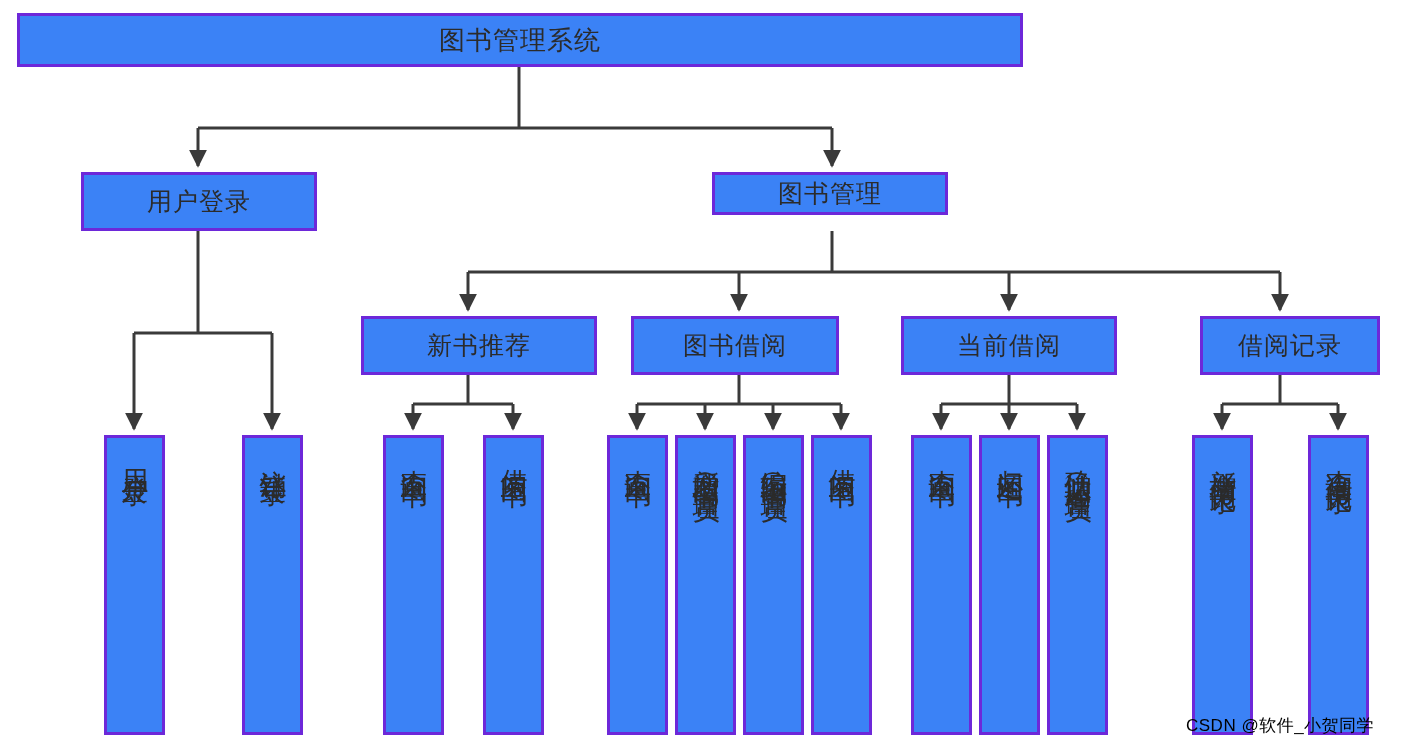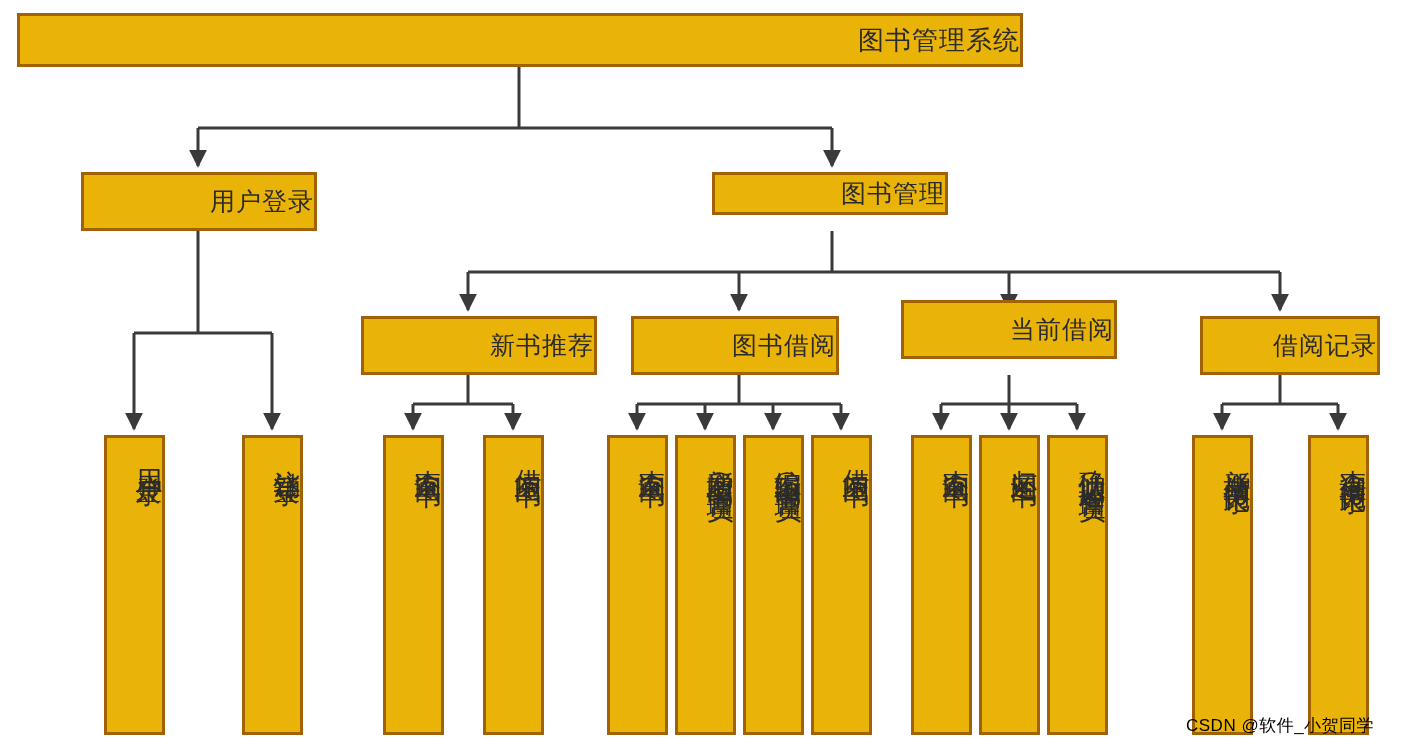--- a/index.html
+++ b/index.html
@@ -8,25 +8,25 @@
     background:#ffffff;
     font-family:"Liberation Sans","DejaVu Sans",sans-serif;
     overflow:hidden;
   }
   #stage{position:relative;width:1405px;height:747px;}
   #wires{position:absolute;left:0;top:0;width:1405px;height:747px;pointer-events:none;}
 
   .node{
     position:absolute;
     box-sizing:border-box;
-    background:#eab308;
-    border:3px solid #a16207;
+    background:#3b82f6;
+    border:3px solid #6d28d9;
     display:flex;
     align-items:center;
-    justify-content:flex-end;
+    justify-content:center;
     color:#2b2b2b;
   }
   .node .lbl{
     display:block;
     text-align:center;
     white-space:pre-line;
     line-height:1.08;
   }
 
   
@@ -117,21 +117,21 @@
   <div class="node h" style="left:712px;top:172px;width:236px;height:43px;">
     <span class="lbl">图书管理</span>
   </div>
 
   <div class="node h" style="left:361px;top:316px;width:236px;height:59px;">
     <span class="lbl">新书推荐</span>
   </div>
   <div class="node h" style="left:631px;top:316px;width:208px;height:59px;">
     <span class="lbl">图书借阅</span>
   </div>
-  <div class="node h" style="left:901px;top:300px;width:216px;height:59px;">
+  <div class="node h" style="left:901px;top:316px;width:216px;height:59px;">
     <span class="lbl">当前借阅</span>
   </div>
   <div class="node h" style="left:1200px;top:316px;width:180px;height:59px;">
     <span class="lbl">借阅记录</span>
   </div>
 
   <div class="node v" style="left:104px;top:435px;width:61px;height:300px;">
     <span class="lbl">用户登录</span>
   </div>
   <div class="node v" style="left:242px;top:435px;width:61px;height:300px;">

